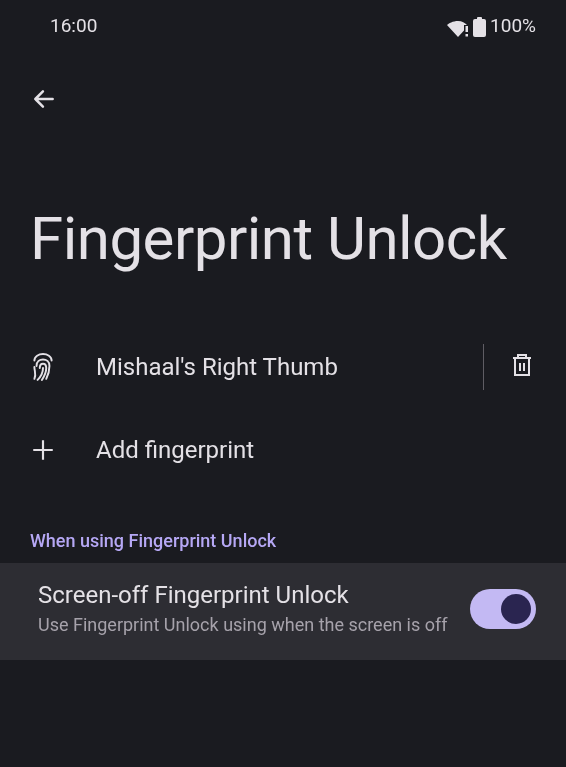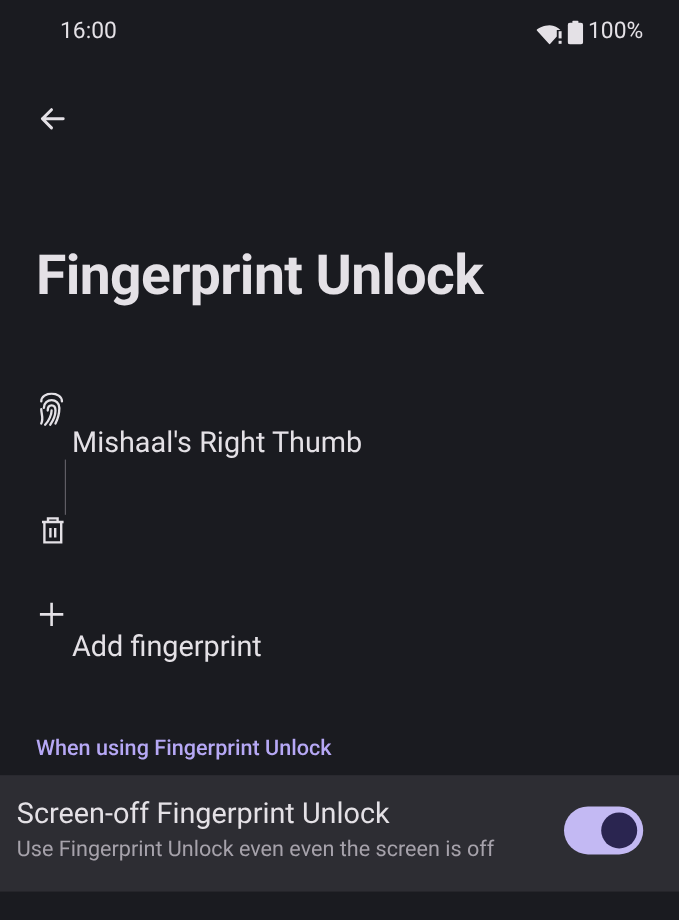--- a/index.html
+++ b/index.html
@@ -30,33 +30,32 @@
   .back-btn {
     width: 40px;
     height: 40px;
     display: flex;
     align-items: center;
     justify-content: center;
     cursor: pointer;
   }
   .page-title {
     padding: 82px 30px 50px 30px;
-    font-size: 46px;
-    font-weight: 700;
+    font-size: 60px;
+    font-weight: 400;
     color: #e4e1e6;
     letter-spacing: -0.5px;
   }
   .list { }
   .list-item {
     display: flex;
-    align-items: flex-start;
+    align-items: center;
     padding: 20px 30px;
     min-height: 80px;
     cursor: pointer;
-    flex-direction: column;
   }
   .list-item .leading-icon {
     width: 36px;
     display: flex;
     align-items: center;
     justify-content: flex-start;
     flex-shrink: 0;
   }
   .list-item .label {
     flex: 1;
@@ -81,21 +80,21 @@
   }
   .section-header {
     padding: 40px 13px 12px 30px;
     font-size: 18px;
     font-weight: 500;
     color: #b6a8f5;
   }
   .setting-row {
     display: flex;
     align-items: center;
-    padding: 18px 30px 24px 14px;
+    padding: 18px 30px 24px 38px;
     background: #2d2d33;
     justify-content: center;
   }
   .setting-text { flex: 1; padding-right: 16px; }
   .setting-title {
     font-size: 24px;
     font-weight: 400;
     color: #e4e1e6;
     margin-bottom: 4px;
   }
@@ -195,18 +194,18 @@
     <div class="label">Add fingerprint</div>
   </div>
 
 </div>
 
 <div class="section-header">When using Fingerprint Unlock</div>
 
 <div class="setting-row">
   <div class="setting-text">
     <div class="setting-title">Screen-off Fingerprint Unlock</div>
-    <div class="setting-desc">Use Fingerprint Unlock even even the screen is off</div>
+    <div class="setting-desc">Use Fingerprint Unlock using when the screen is off</div>
   </div>
   <div class="toggle">
     <div class="toggle-thumb"></div>
   </div>
 </div>
 
 </body></html>

